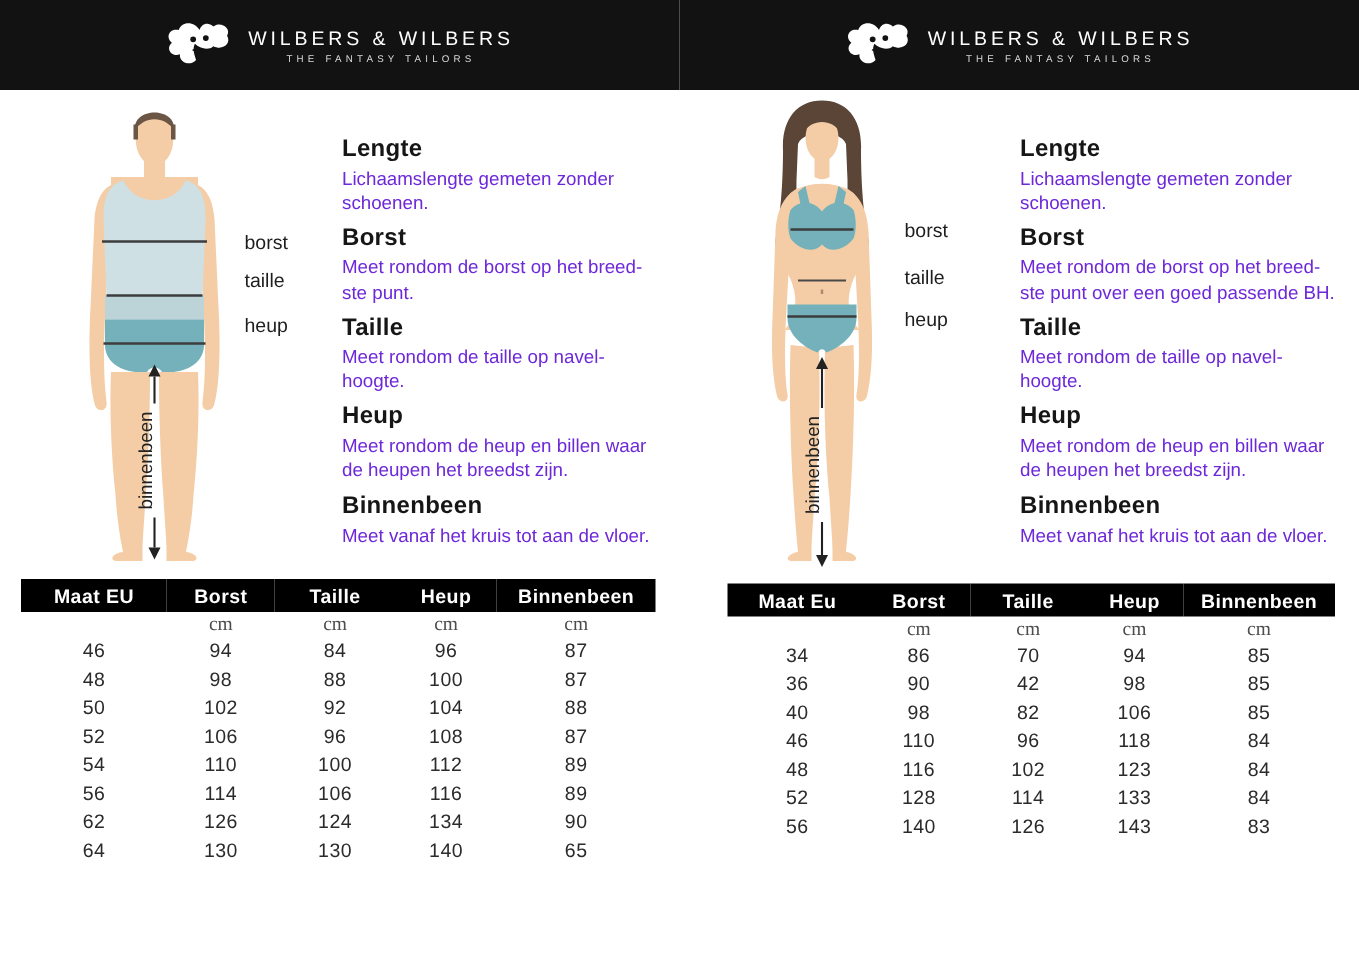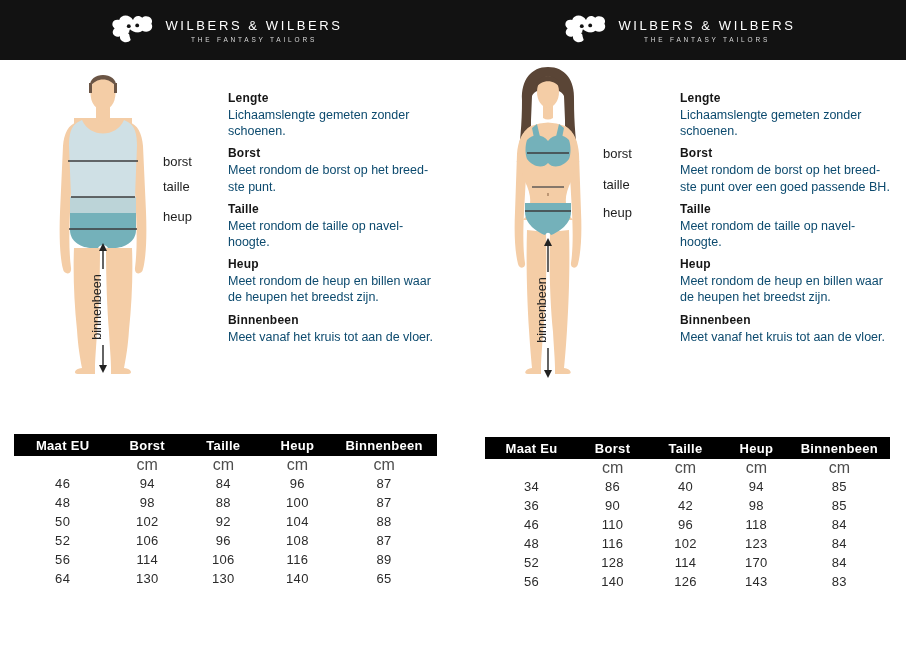--- a/index.html
+++ b/index.html
@@ -21,31 +21,31 @@
   .topA{fill:#cfe0e5;} .topB{fill:#bcd4d8;} .teal{fill:#74b1ba;}
   .mline{stroke:#3d3d3d;stroke-width:1.6;} .mline2{stroke:#4a4a4a;stroke-width:1.3;}
   .figlabel{font-size:13px;fill:#1e1e1e;}
   .arrowline{stroke:#222;stroke-width:1.4;} .arrowhead{fill:#222;}
   .vertlabel{font-size:12.5px;fill:#222;}
 
   
   .sections{position:absolute;top:91px;width:218px;}
   .col-left .sections{left:228px;} .col-right .sections{left:227px;}
   .section{margin-bottom:7px;}
-  .sec-title{font-size:12px;font-weight:bold;color:#161616;margin-bottom:2px;letter-spacing:0.2px;}
-  .sec-body{font-size:12.5px;color:#0c4a6e;line-height:16.2px;white-space:pre-line;}
+  .sec-title{font-size:16px;font-weight:bold;color:#161616;margin-bottom:2px;letter-spacing:0.2px;}
+  .sec-body{font-size:12.5px;color:#6d28d9;line-height:16.2px;white-space:pre-line;}
 
   
-  .size-table{position:absolute;border-collapse:collapse;table-layout:fixed;margin-top:48px;}
+  .size-table{position:absolute;border-collapse:collapse;table-layout:fixed;}
   .col-left .size-table{left:14px;top:386px;width:423px;}
   .col-right .size-table{left:32px;top:389px;width:405px;}
   .size-table th{background:#000;color:#fff;font-size:13px;font-weight:bold;height:22px;
                  text-align:center;padding:0;letter-spacing:0.3px;}
   .size-table td{text-align:center;padding:0;}
-  .size-table .unit-row td{font-size:16px;color:#4d4d4d;height:16px;}
+  .size-table .unit-row td{font-size:13px;color:#4d4d4d;height:16px;font-family:Liberation Serif, serif;}
   .size-table tbody tr:not(.unit-row) td{font-size:13px;color:#2b2b2b;height:19px;letter-spacing:0.3px;}
   .size-table th:nth-child(1),.size-table td:nth-child(1){width:23%;}
   .size-table th:nth-child(2),.size-table td:nth-child(2){width:17%;}
   .size-table th:nth-child(3),.size-table td:nth-child(3){width:19%;}
   .size-table th:nth-child(4),.size-table td:nth-child(4){width:16%;}
   .size-table th:nth-child(5),.size-table td:nth-child(5){width:25%;}
 </style>
 </head>
 <body>
 
@@ -171,25 +171,39 @@
             <td>88</td>
           </tr>
           <tr>
             <td>52</td>
             <td>106</td>
             <td>96</td>
             <td>108</td>
             <td>87</td>
           </tr>
           <tr>
+            <td>54</td>
+            <td>110</td>
+            <td>100</td>
+            <td>112</td>
+            <td>89</td>
+          </tr>
+          <tr>
             <td>56</td>
             <td>114</td>
             <td>106</td>
             <td>116</td>
             <td>89</td>
+          </tr>
+          <tr>
+            <td>62</td>
+            <td>126</td>
+            <td>124</td>
+            <td>134</td>
+            <td>90</td>
           </tr>
           <tr>
             <td>64</td>
             <td>130</td>
             <td>130</td>
             <td>140</td>
             <td>65</td>
           </tr>
         </tbody>
       </table>
@@ -291,50 +305,57 @@
           <tr class="unit-row">
             <td></td>
             <td>cm</td>
             <td>cm</td>
             <td>cm</td>
             <td>cm</td>
           </tr>
           <tr>
             <td>34</td>
             <td>86</td>
-            <td>40</td>
+            <td>70</td>
             <td>94</td>
             <td>85</td>
           </tr>
           <tr>
             <td>36</td>
             <td>90</td>
             <td>42</td>
             <td>98</td>
             <td>85</td>
           </tr>
           <tr>
+            <td>40</td>
+            <td>98</td>
+            <td>82</td>
+            <td>106</td>
+            <td>85</td>
+          </tr>
+          <tr>
             <td>46</td>
             <td>110</td>
             <td>96</td>
             <td>118</td>
             <td>84</td>
           </tr>
           <tr>
             <td>48</td>
             <td>116</td>
             <td>102</td>
             <td>123</td>
             <td>84</td>
           </tr>
           <tr>
             <td>52</td>
             <td>128</td>
             <td>114</td>
-            <td>170</td>
+            <td>133</td>
             <td>84</td>
           </tr>
           <tr>
             <td>56</td>
             <td>140</td>
             <td>126</td>
             <td>143</td>
             <td>83</td>
           </tr>
         </tbody>

